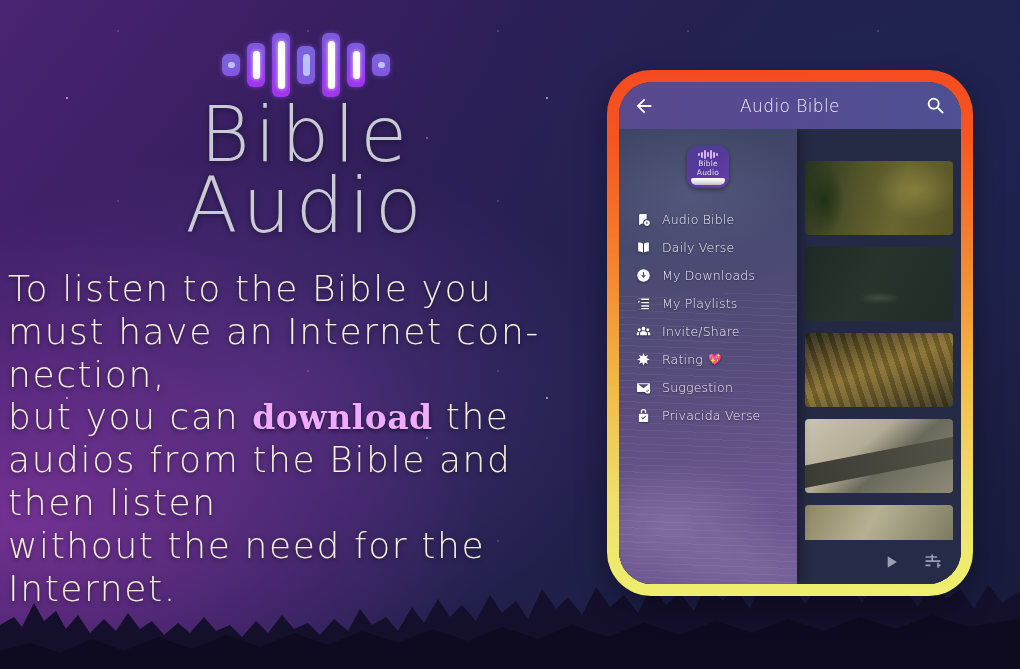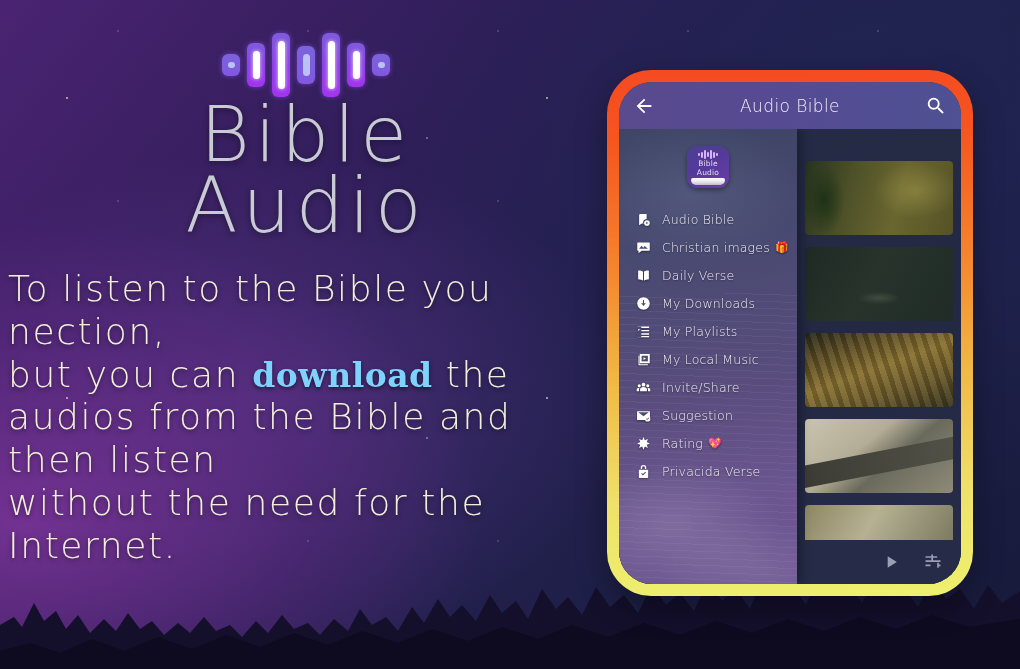--- a/index.html
+++ b/index.html
@@ -100,21 +100,21 @@
     color:#f2eedb;
     font-family:"DejaVu Sans", sans-serif;
     font-weight:300;
     font-size:36px;
     line-height:1.19;
     letter-spacing:1.6px;
     text-shadow:0 2px 5px rgba(0,0,0,.5);
   }
   #blurb .ln { display:block; white-space:pre; }
   #blurb .dl {
-    color:#7dd3fc; font-weight:700; letter-spacing:.5px;
+    color:#f0abfc; font-weight:700; letter-spacing:.5px;
     font-family:"DejaVu Serif", serif; font-size:33px;
     text-shadow:0 2px 4px rgba(0,0,0,.55);
   }
 
   
   #phone {
     position:absolute; left:607px; top:70px; width:366px; height:526px;
     border-radius:44px;
     background:linear-gradient(178deg,#f54a22 0%,#f6561f 14%,#f5872f 38%,#f0b944 58%,#efe06b 80%,#eef06e 100%);
     padding:12px;
@@ -290,20 +290,21 @@
       </div>
     </div>
 
   <div id="apptitle">
     <span class="t1">Bible</span>
     <span class="t2">Audio</span>
   </div>
 
   <div id="blurb">
     <span class="ln">To listen to the Bible you</span>
+    <span class="ln">must have an Internet con-</span>
     <span class="ln">nection,</span>
     <span class="ln"><span>but you can </span><span class="dl">download</span><span> the</span></span>
     <span class="ln">audios from the Bible and</span>
     <span class="ln">then listen</span>
     <span class="ln">without the need for the</span>
     <span class="ln">Internet.</span>
   </div>
 </div>
 
 <div id="phone">
@@ -385,32 +386,20 @@
                   <path fill="#4a4a72" d="M16.3 15.4v4.2l3.2-2.1z"></path>
                 </svg>
               </span>
               <span class="mlabel">
                 <span>Audio Bible</span>
               </span>
             </div>
             <div class="mitem">
               <span class="mi">
                 <svg viewBox="0 0 24 24">
-                  <path d="M3 4h18a1 1 0 0 1 1 1v11a1 1 0 0 1-1 1H9l-5 4v-4H3a1 1 0 0 1-1-1V5a1 1 0 0 1 1-1z"></path>
-                  <path fill="#4a4a72" d="M5 14l4-5 2.6 3.2L14 9.5l5 4.5z"></path>
-                </svg>
-              </span>
-              <span class="mlabel">
-                <span>Christian images</span>
-                <span class="emo">🎁</span>
-              </span>
-            </div>
-            <div class="mitem">
-              <span class="mi">
-                <svg viewBox="0 0 24 24">
                   <path d="M11.2 5.6C9.6 4.4 7.3 3.8 4.4 3.8a1 1 0 0 0-1 1v12.5a1 1 0 0 0 1 1c2.6 0 4.8.5 6.3 1.6.3.2.5.2.5-.2V6c0-.2 0-.3-.1-.4z"></path>
                   <path d="M12.8 5.6c1.6-1.2 3.9-1.8 6.8-1.8a1 1 0 0 1 1 1v12.5a1 1 0 0 1-1 1c-2.6 0-4.8.5-6.3 1.6-.3.2-.5.2-.5-.2V6c0-.2 0-.3.1-.4z"></path>
                 </svg>
               </span>
               <span class="mlabel">
                 <span>Daily Verse</span>
               </span>
             </div>
             <div class="mitem">
               <span class="mi">
@@ -426,77 +415,64 @@
             <div class="mitem">
               <span class="mi">
                 <svg viewBox="0 0 24 24">
                   <path d="M3 4h18v2.2H3zM3 9.4h18v2.2H3zM3 14.8h18V17H3zM3 19h18v2H3z"></path>
                   <path fill="#4a4a72" d="M3 4h5.5v17H3z"></path>
                   <path d="M3.6 7.4v3.4l3-1.7z"></path>
                 </svg>
               </span>
               <span class="mlabel">
                 <span>My Playlists</span>
-              </span>
-            </div>
-            <div class="mitem">
-              <span class="mi">
-                <svg viewBox="0 0 24 24">
-                  <path d="M7 3h14a1 1 0 0 1 1 1v13a1 1 0 0 1-1 1H7a1 1 0 0 1-1-1V4a1 1 0 0 1 1-1z"></path>
-                  <path fill="#4a4a72" d="M9 6h10v9H9z"></path>
-                  <path d="M12 8.2v4.6l4-2.3z"></path>
-                  <path d="M4 6v14a1 1 0 0 0 1 1h14v-1.6H5.6V6z"></path>
-                </svg>
-              </span>
-              <span class="mlabel">
-                <span>My Local Music</span>
               </span>
             </div>
             <div class="mitem">
               <span class="mi">
                 <svg viewBox="0 0 24 24">
                   <circle cx="12" cy="7.4" r="3"></circle>
                   <circle cx="5.2" cy="9" r="2.4"></circle>
                   <circle cx="18.8" cy="9" r="2.4"></circle>
                   <path d="M12 11.3c-3 0-5.4 1.6-5.4 3.6V18h10.8v-3.1c0-2-2.4-3.6-5.4-3.6z"></path>
                   <path d="M5.2 12.3c-2.2 0-4 1.2-4 2.7V18h3.6v-3.1c0-.9.4-1.8 1.2-2.5a5 5 0 0 0-.8-.1z"></path>
                   <path d="M18.8 12.3c-.3 0-.6 0-.8.1.8.7 1.2 1.6 1.2 2.5V18h3.6v-3c0-1.5-1.8-2.7-4-2.7z"></path>
                 </svg>
               </span>
               <span class="mlabel">
                 <span>Invite/Share</span>
               </span>
             </div>
             <div class="mitem">
               <span class="mi">
                 <svg viewBox="0 0 24 24">
+                  <path d="M12 1.6l2.1 5.1 5.1-2.1-2.1 5.1 5.1 2.1-5.1 2.1 2.1 5.1-5.1-2.1L12 22l-2.1-5.1-5.1 2.1 2.1-5.1L1.8 11.8l5.1-2.1-2.1-5.1 5.1 2.1z"></path>
+                </svg>
+              </span>
+              <span class="mlabel">
+                <span>Rating</span>
+                <span class="emo">💖</span>
+              </span>
+            </div>
+            <div class="mitem">
+              <span class="mi">
+                <svg viewBox="0 0 24 24">
                   <path d="M2.5 5h19a.8.8 0 0 1 .8.8v12.4a.8.8 0 0 1-.8.8h-19a.8.8 0 0 1-.8-.8V5.8A.8.8 0 0 1 2.5 5z"></path>
                   <path fill="#4a4a72" d="M3.6 6.8l8.4 6.2 8.4-6.2z"></path>
                   <circle cx="18.6" cy="17.4" r="4.3"></circle>
                   <path fill="#4a4a72" d="M17.9 19.3l-1.9-1.9.8-.8 1.1 1.1 2.4-2.4.8.8z"></path>
                 </svg>
               </span>
               <span class="mlabel">
                 <span>Suggestion</span>
               </span>
             </div>
             <div class="mitem">
               <span class="mi">
                 <svg viewBox="0 0 24 24">
-                  <path d="M12 1.6l2.1 5.1 5.1-2.1-2.1 5.1 5.1 2.1-5.1 2.1 2.1 5.1-5.1-2.1L12 22l-2.1-5.1-5.1 2.1 2.1-5.1L1.8 11.8l5.1-2.1-2.1-5.1 5.1 2.1z"></path>
-                </svg>
-              </span>
-              <span class="mlabel">
-                <span>Rating</span>
-                <span class="emo">💖</span>
-              </span>
-            </div>
-            <div class="mitem">
-              <span class="mi">
-                <svg viewBox="0 0 24 24">
                   <path d="M12 1.5A4.4 4.4 0 0 0 7.6 5.9V8h2.2V5.9a2.2 2.2 0 1 1 4.4 0V8h2.2V5.9A4.4 4.4 0 0 0 12 1.5z"></path>
                   <path d="M5.6 9.2h12.8a1 1 0 0 1 1 1v11.1a1 1 0 0 1-1 1H5.6a1 1 0 0 1-1-1V10.2a1 1 0 0 1 1-1z"></path>
                   <path fill="#4a4a72" d="M11.1 18.4l-2.8-2.8 1.1-1.1 1.7 1.7 3.8-3.8 1.1 1.1z"></path>
                 </svg>
               </span>
               <span class="mlabel">
                 <span>Privacida Verse</span>
               </span>
             </div>
           </div>

